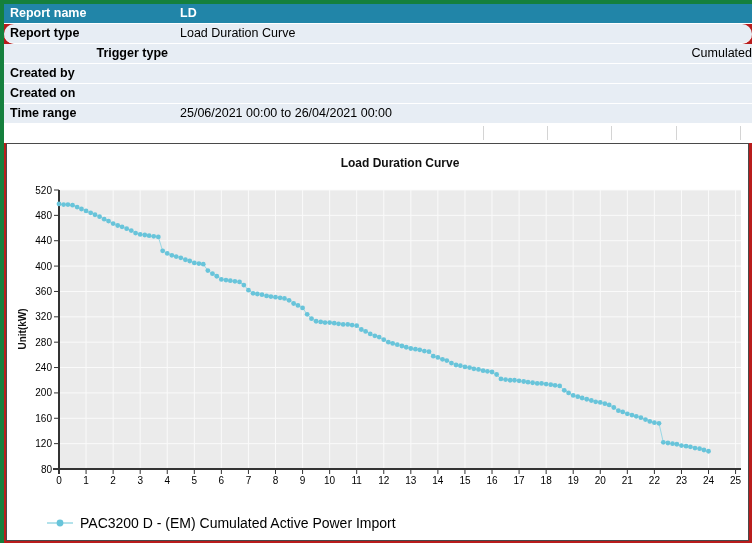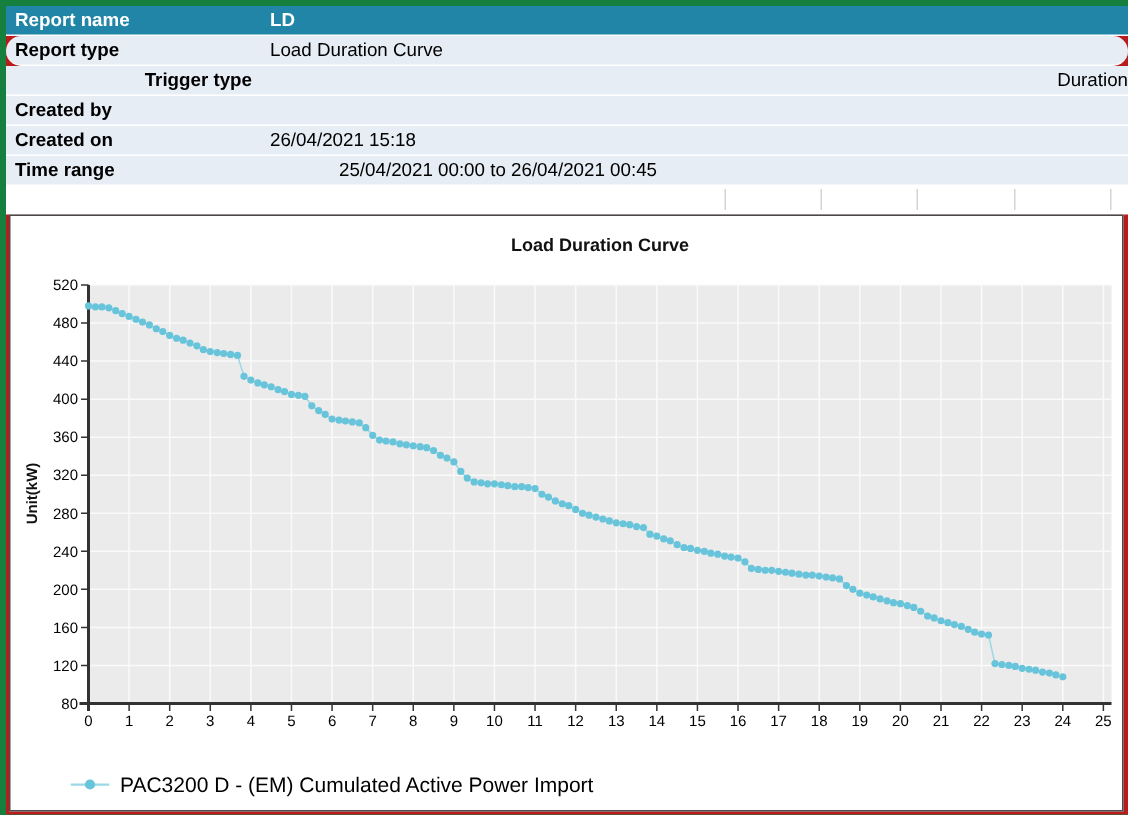--- a/index.html
+++ b/index.html
@@ -42,32 +42,31 @@
     <div class="rt-row hdr" style="background: rgb(33, 133, 168);">
       <div class="lbl">Report name</div>
       <div class="val">LD</div>
     </div>
     <div class="rt-row" style="background: rgb(231, 237, 244); border-radius: 10px;">
       <div class="lbl">Report type</div>
       <div class="val">Load Duration Curve</div>
     </div>
     <div class="rt-row" style="background: rgb(231, 237, 244); text-align: right;">
       <div class="lbl">Trigger type</div>
-      <div class="val">Duration</div>
+      <div class="val">Cumulated</div>
     </div>
     <div class="rt-row" style="background: rgb(231, 237, 244);">
       <div class="lbl">Created by</div>
     </div>
     <div class="rt-row" style="background: rgb(231, 237, 244);">
       <div class="lbl">Created on</div>
-      <div class="val">26/04/2021 15:18</div>
-    </div>
-    <div class="rt-row" style="background: rgb(231, 237, 244); gap: 46px;">
+    </div>
+    <div class="rt-row" style="background: rgb(231, 237, 244);">
       <div class="lbl">Time range</div>
-      <div class="val">25/04/2021 00:00 to 26/04/2021 00:45</div>
+      <div class="val">25/06/2021 00:00 to 26/04/2021 00:00</div>
     </div>
   </div>
 
   <div class="strip">
     <div class="vdiv" style="left:479px"></div>
     <div class="vdiv" style="left:543px"></div>
     <div class="vdiv" style="left:607px"></div>
     <div class="vdiv" style="left:672px"></div>
     <div class="vdiv" style="left:736px"></div>
   </div>

